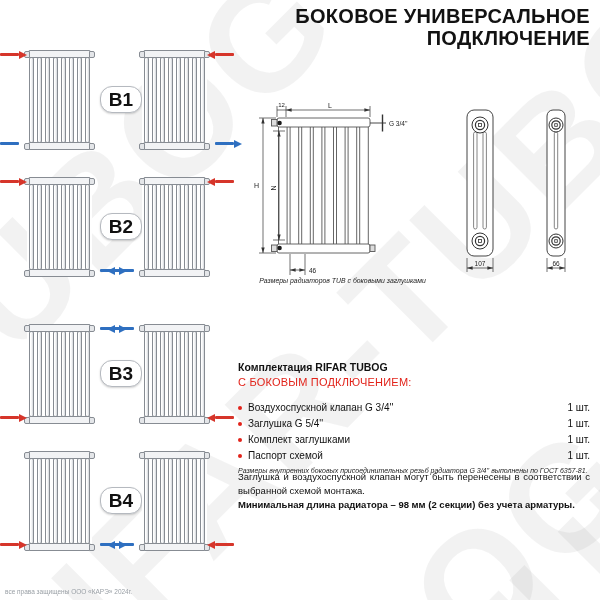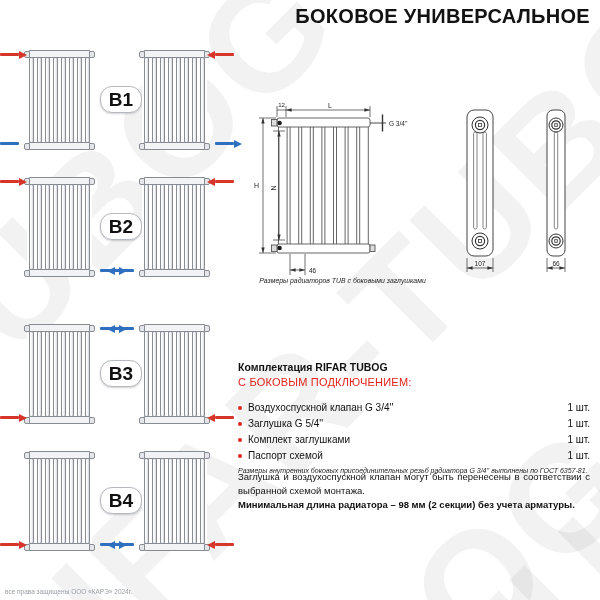--- a/index.html
+++ b/index.html
@@ -87,20 +87,21 @@
 
 <div class="page">
 
   <span class="wm wm1">TUBOG</span>
   <span class="wm wm2">RIFAR-TUBOG.su</span>
   <span class="wm wm3">RIFAR-TUBOG.su</span>
   <span class="wm wm4">TUBOG.su</span>
 
   <h1 class="title">
     <span>БОКОВОЕ УНИВЕРСАЛЬНОЕ</span><br>
+    <span>ПОДКЛЮЧЕНИЕ</span>
   </h1>
 
   <section class="schemes">
 
     <div class="scheme-row row0">
       <div class="rad-wrap left">
         <div class="rad">
             <div class="hdr top"></div>
             <div class="tubes">
               <span class="tube"></span>

